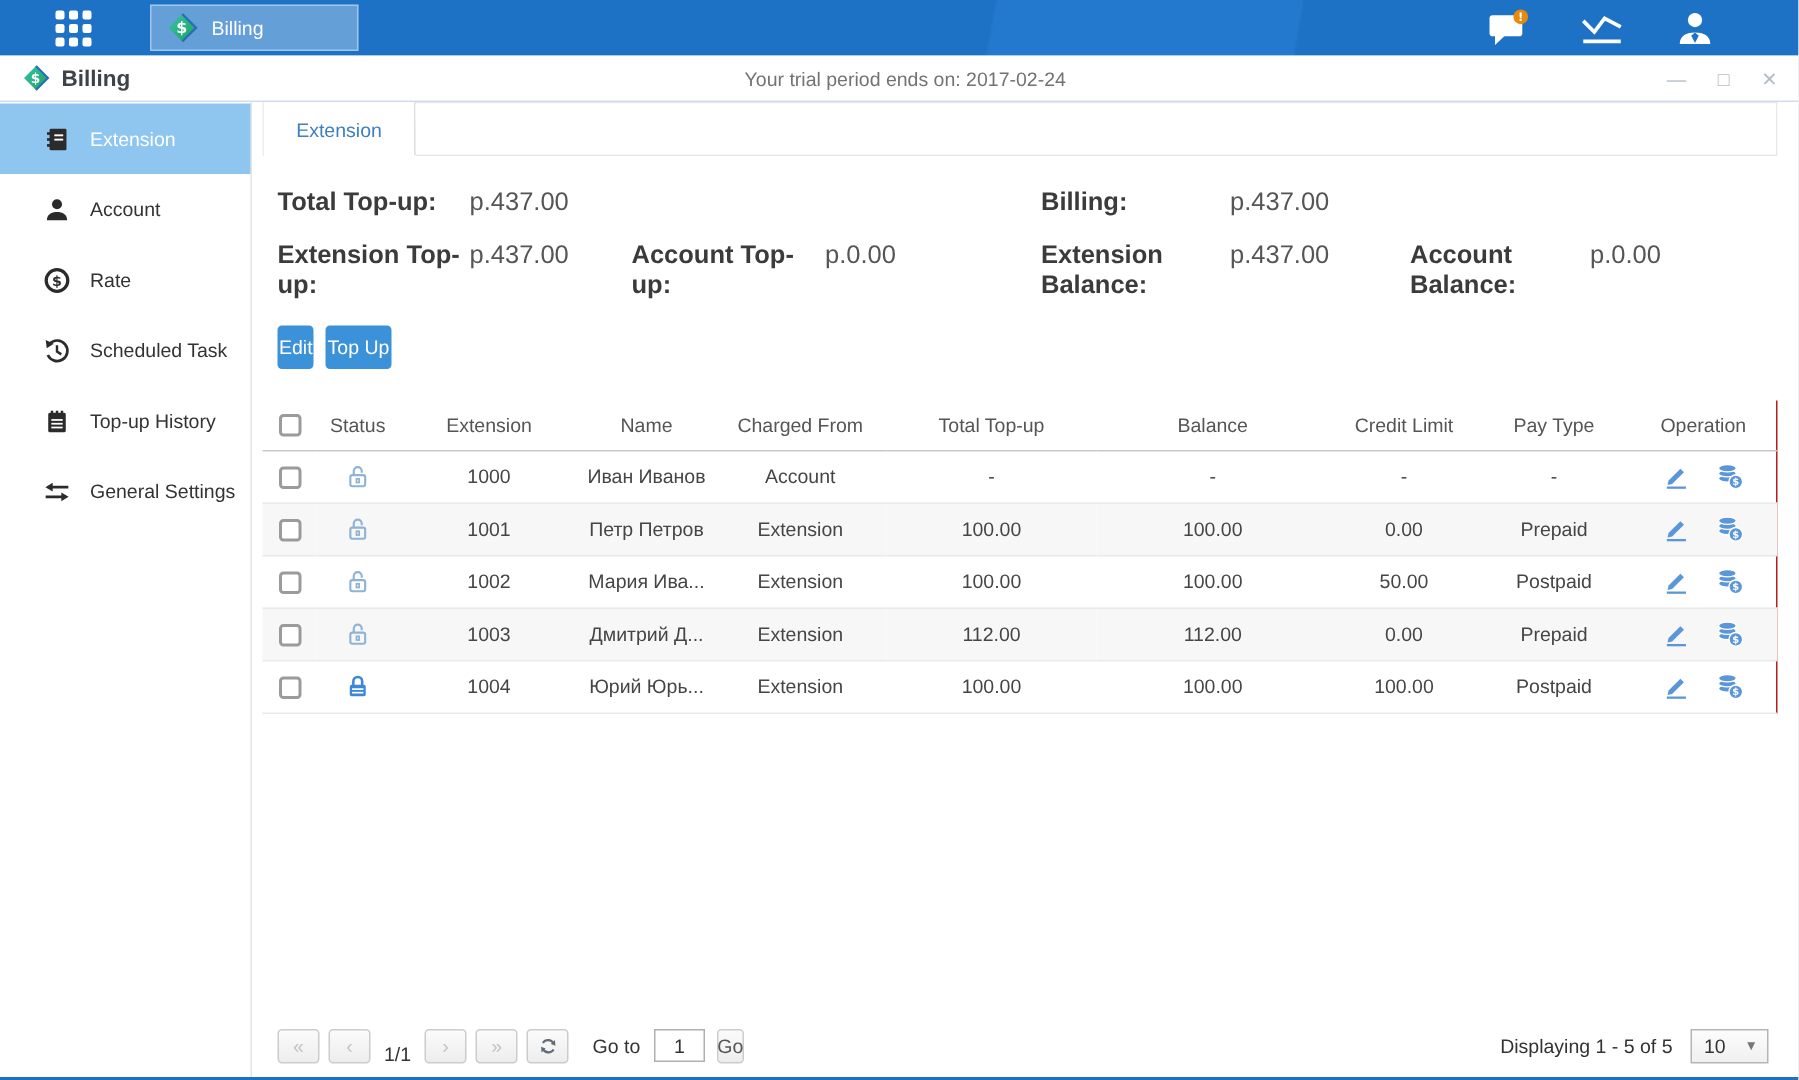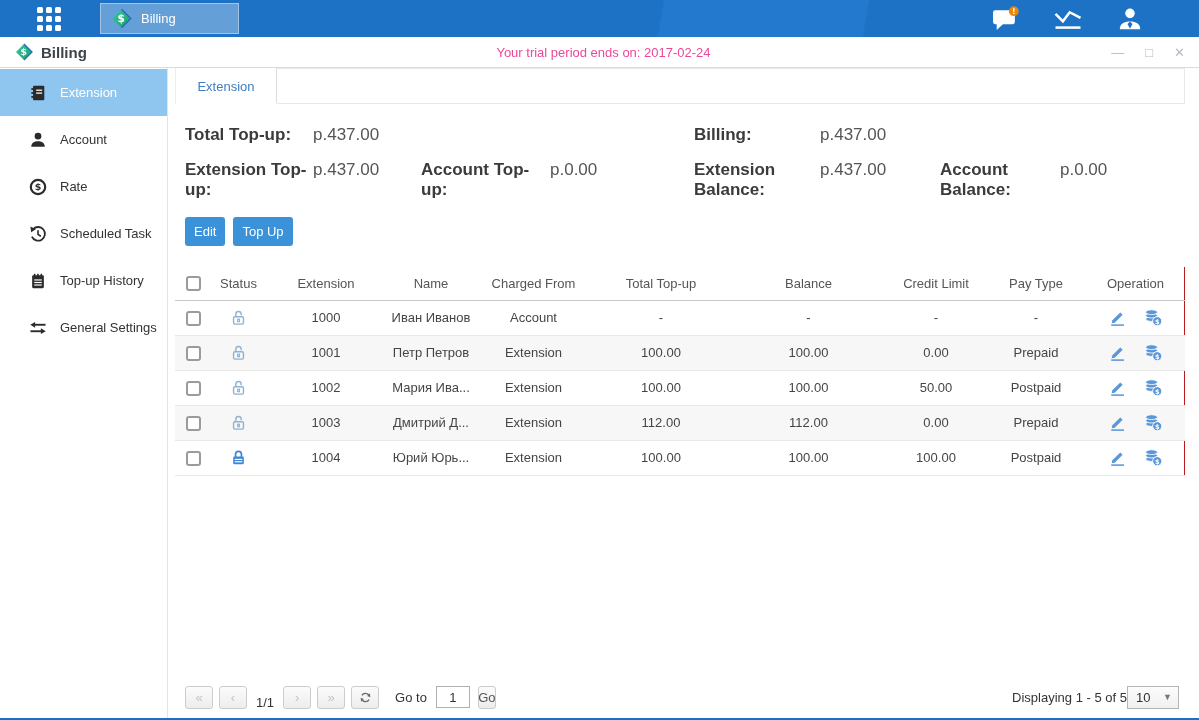--- a/index.html
+++ b/index.html
@@ -20,21 +20,21 @@
   .top-tab .billing-diamond { width:23px; height:23px; }
   .top-tab-label { color:#fff; font-size:13px; }
   .topbar-right { margin-left:auto; margin-right:54px; display:flex; align-items:center; gap:31px; }
   .topbar-right .tb-icon { width:31px; height:26px; cursor:pointer; display:flex; align-items:center; justify-content:center; }
 
   
   .titlebar { height:31px; background:#fff; border-bottom:1px solid #cfdded; display:flex; align-items:center;
               padding:0 14px; position:relative; flex:none; }
   .titlebar .billing-diamond { width:20px; height:20px; }
   .win-title { font-size:15px; font-weight:bold; color:#3e4347; margin-left:7px; }
-  .trial-msg { position:absolute; left:8px; right:0; text-align:center; color:#ec4899; font-size:13px; pointer-events:none; }
+  .trial-msg { position:absolute; left:8px; right:0; text-align:center; color:#737373; font-size:13px; pointer-events:none; }
   .win-controls { margin-left:auto; display:flex; align-items:center; gap:21px; z-index:2; }
   .win-controls span { color:#b3bcc5; font-size:13px; cursor:pointer; line-height:1; }
 
   
   .app-body { flex:1; display:flex; overflow:hidden; }
   .sidebar { width:168px; flex:none; background:#fff; border-right:1px solid #e4e4e4; padding-top:1px; }
   .sb-item { height:47px; display:flex; align-items:center; padding-left:29px; gap:13px; font-size:13px;
              color:#333; cursor:pointer; }
   .sb-item.active { background:#8ec6f0; color:#fff; }
   .sb-icon { width:18px; height:18px; flex:none; display:flex; }
@@ -52,21 +52,21 @@
   .summary { margin:21px 0 0 10px; display:grid; font-size:17px; row-gap:15px;
              grid-template-columns:128px 108px 129px 144px 126px 120px 120px 1fr; }
   .summary .lab { font-weight:bold; color:#3b3b3b; }
   .summary .val { color:#555; }
   .g1{grid-column:1} .g2{grid-column:2} .g3{grid-column:3} .g4{grid-column:4}
   .g5{grid-column:5} .g6{grid-column:6} .g7{grid-column:7} .g8{grid-column:8}
 
   
   .btn-row { margin:17px 0 0 10px; display:flex; gap:8px; }
   .btn-blue { background:#3b92d8; color:#fff; border:none; border-radius:3px; font-size:13px;
-              font-family:inherit; height:29px; padding:0 9px; cursor:pointer; }
+              font-family:inherit; height:29px; padding:0 1px; cursor:pointer; }
 
   
   .table-wrap { margin-top:21px; border-right:1px solid #b91c1c; }
   table { width:1010px; border-collapse:collapse; table-layout:fixed; }
   thead th { font-weight:normal; color:#555; font-size:13px; height:33px; border-bottom:1px solid #c9c9c9;
              text-align:center; }
   tbody td { height:35px; font-size:13px; color:#454545; text-align:center; border-bottom:1px solid #e9e9e9; }
   tbody tr:nth-child(even) { background:#f7f7f7; }
   .checkbox { display:inline-block; width:15px; height:15px; border:2px solid #9b9b9b; border-radius:3px;
               background:#fff; cursor:pointer; vertical-align:middle; }
@@ -77,21 +77,21 @@
   
   .pag-bar { margin:auto 6px 8px 10px; display:flex; align-items:center; flex:none; font-size:13px; color:#333; }
   .pbtn { width:28px; height:23px; border:1px solid #ccc; border-radius:3px; background:linear-gradient(#fbfbfb,#ededed);
           display:flex; align-items:center; justify-content:center; margin-right:6px; cursor:pointer;
           color:#c3c3c3; font-size:13px; }
   .page-ind { margin:11px 9px 0 3px; color:#333; }
   .goto-label { margin:0 9px 0 10px; }
   .goto-input { width:34px; height:22px; border:1px solid #b0b0b0; text-align:center; font-size:13px;
                 font-family:inherit; color:#333; margin-right:8px; }
   .pag-right { margin-left:auto; display:flex; align-items:center; }
-  .displaying { }
+  .displaying { margin-right:12px; }
   .page-size { width:52px; height:23px; border:1px solid #b5b5b5; background:linear-gradient(#fcfcfc,#f0f0f0);
                display:flex; align-items:center; cursor:pointer; }
   .page-size .ps-val { padding-left:8px; font-size:13px; color:#333; }
   .ps-arrow { margin-left:auto; padding-right:6px; color:#777; font-size:9px; }
   .billing-diamond { flex:none; }
 </style>
 </head>
 <body>
 
 <div class="window">

